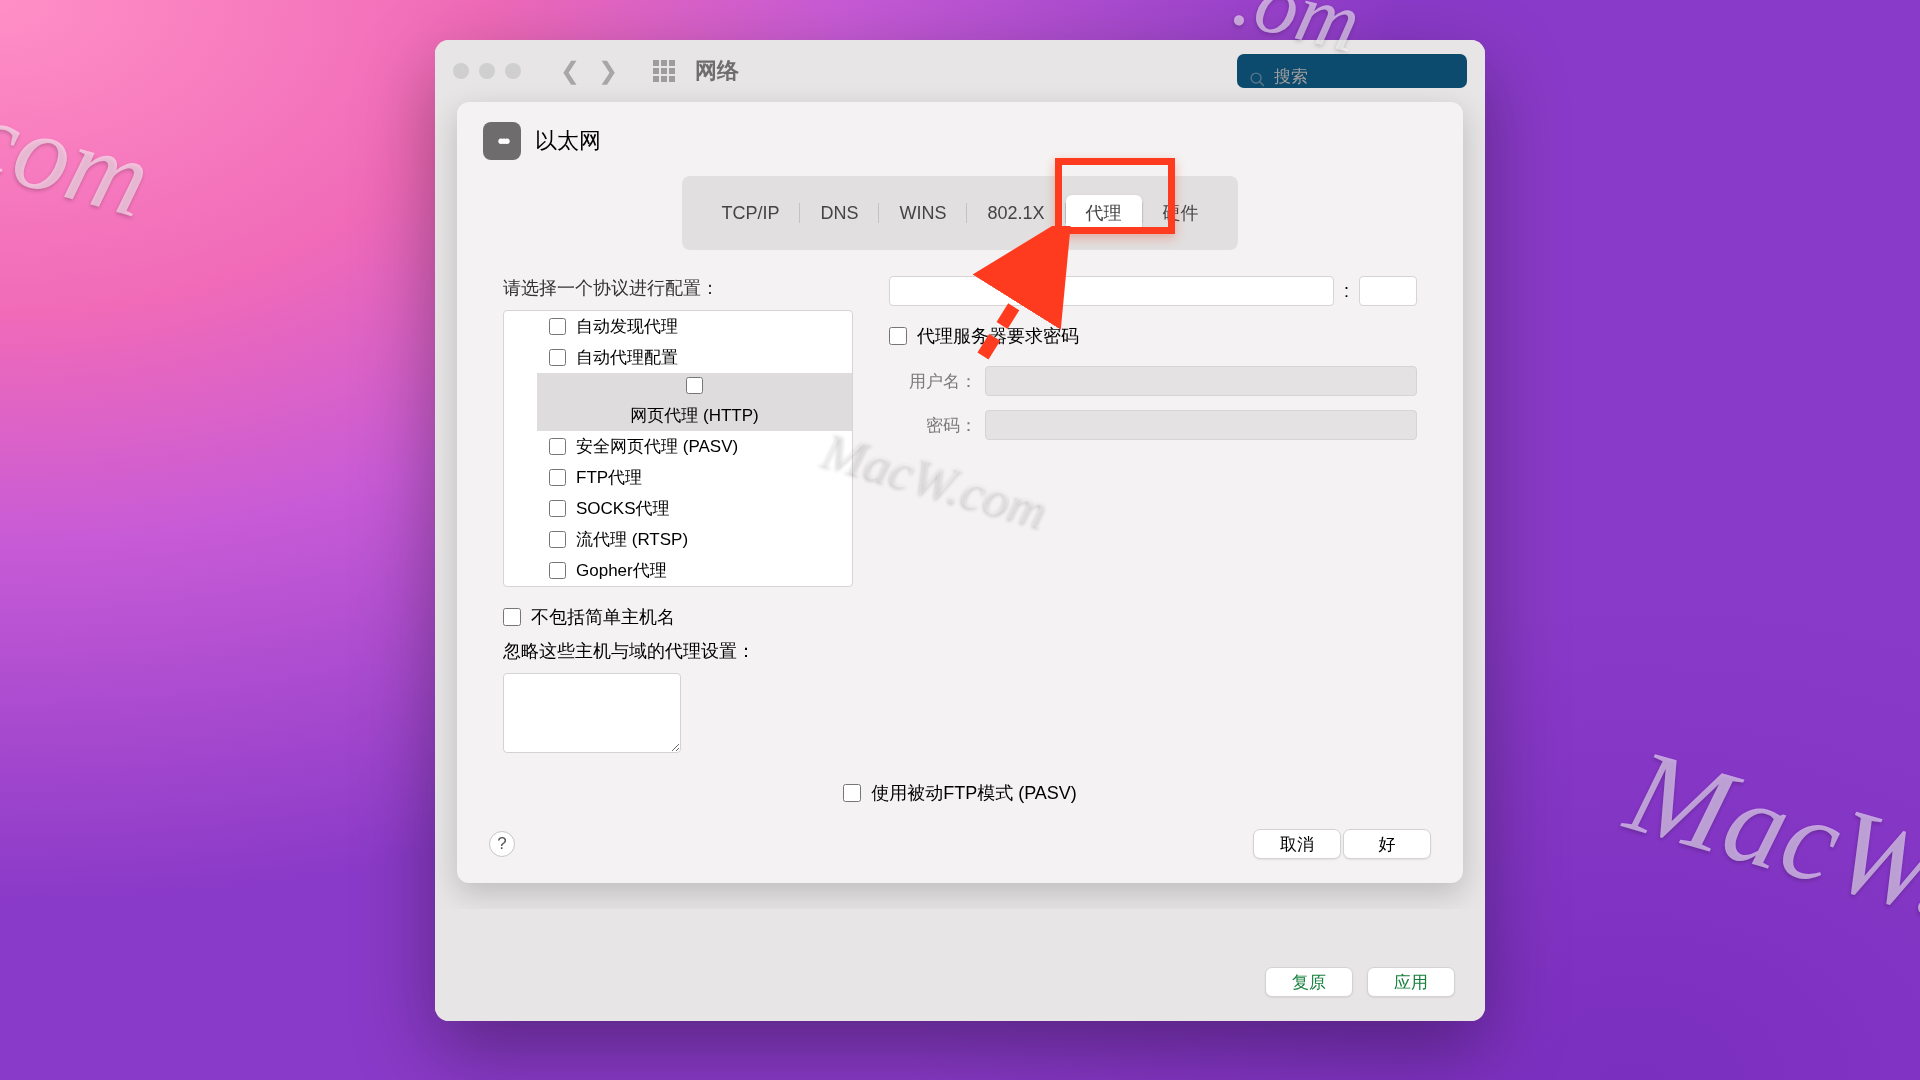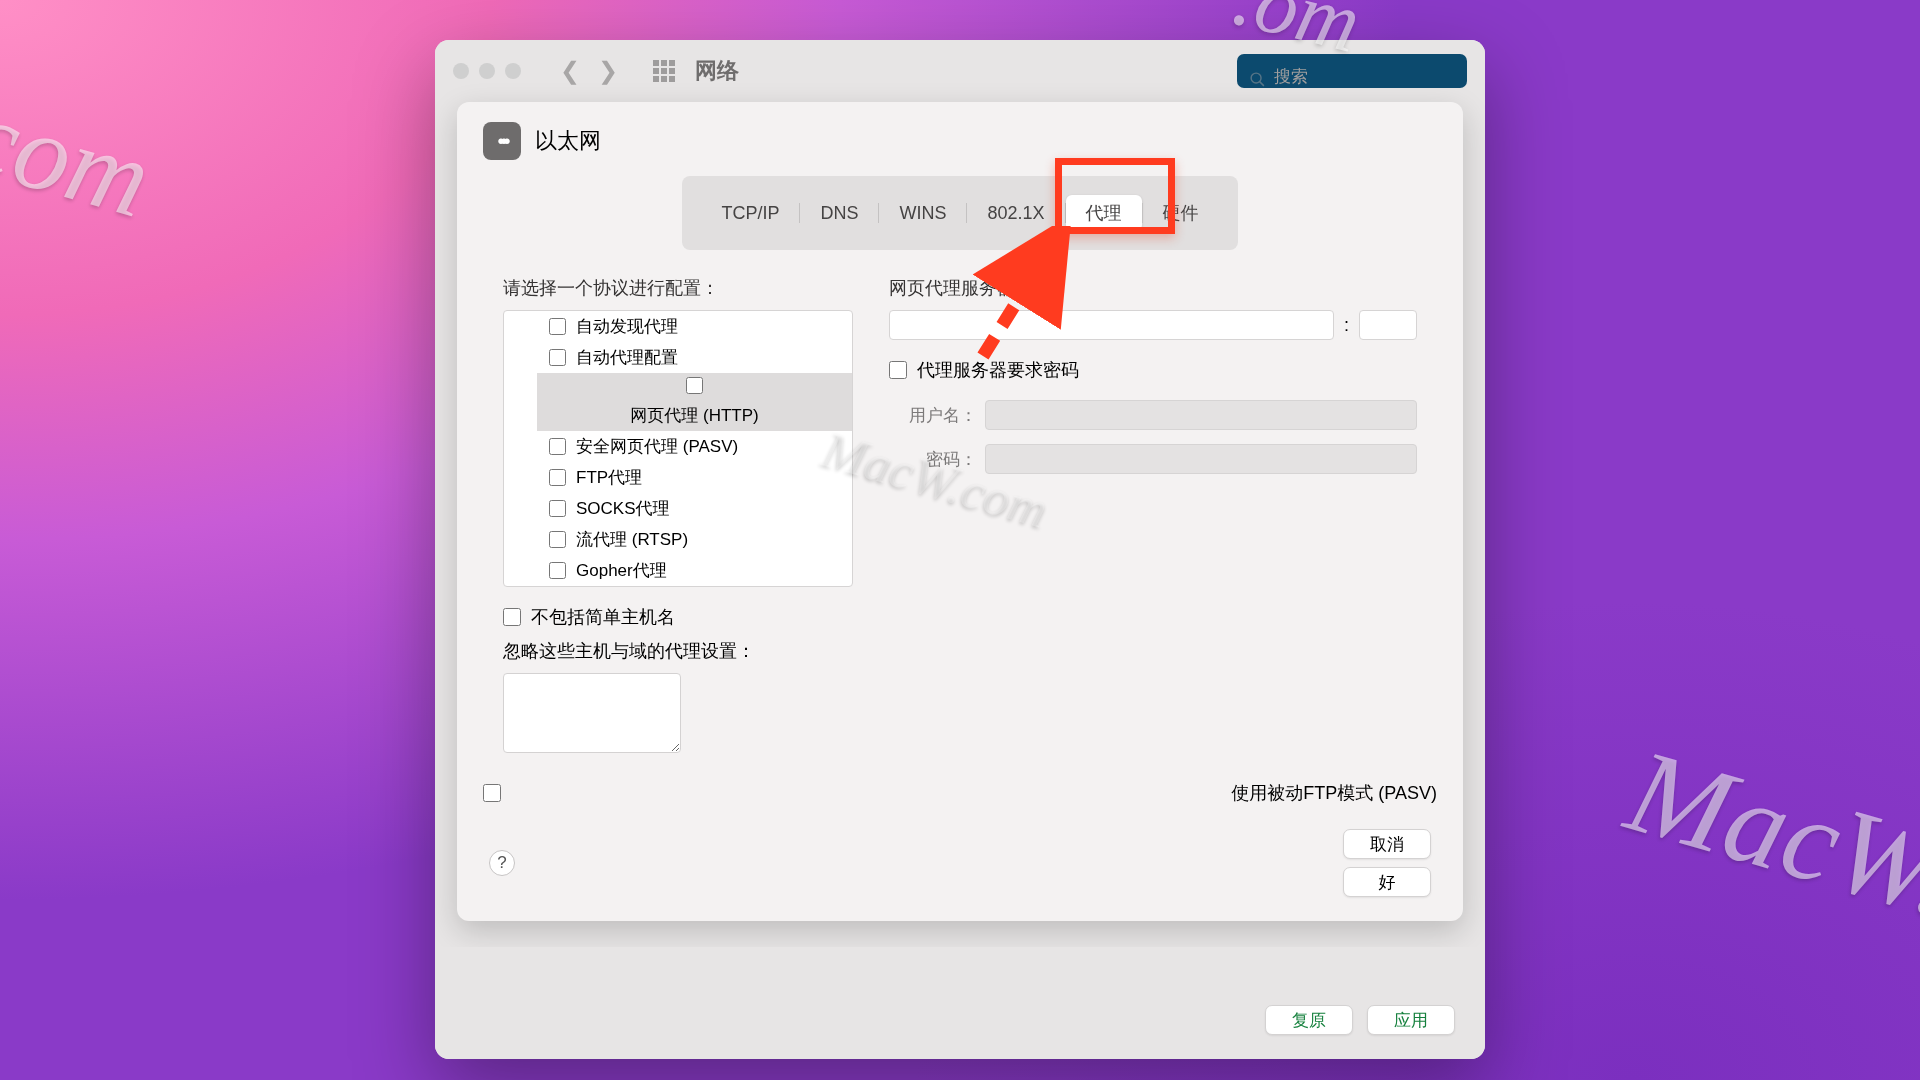--- a/index.html
+++ b/index.html
@@ -85,26 +85,26 @@
   .check-row input{width:18px;height:18px;}
   .field-row{ display:flex; align-items:center; gap:8px; margin-bottom:14px;}
   .field-row label{ width:88px; text-align:right; font-size:17px; color:#7b7979;}
   .field-row input{ flex:1; height:30px; background:#e4e2e2; border:1px solid #d6d4d4; border-radius:4px; padding:0 8px;}
 
   .exclude-check{ display:flex; align-items:center; gap:10px; padding:18px 20px 10px; font-size:18px;}
   .exclude-check input{width:18px;height:18px;}
   .bypass-label{ padding:0 20px; font-size:18px; margin-bottom:10px;}
   .bypass-box{ margin:0 20px; height:80px; border:1px solid #d4d2d2; background:#fff; border-radius:4px;}
 
-  .pasv-row{ display:flex; justify-content:space-between; align-items:center; gap:10px; margin-top:24px; font-size:18px;}
+  .pasv-row{ display:flex; justify-content:center; align-items:center; gap:10px; margin-top:24px; font-size:18px;}
   .pasv-row input{width:18px;height:18px;}
 
   .sheet-footer { display:flex; align-items:center; margin-top:24px; padding:0 6px;}
   .help-btn{ width:26px;height:26px;border-radius:50%;border:1px solid #c7c5c5;background:#fff;display:flex;align-items:center;justify-content:center;font-size:17px;color:#555; cursor:pointer;}
-  .footer-btns{ margin-left:auto; display:flex; gap:8px;flex-direction:column;}
+  .footer-btns{ margin-left:auto; display:flex; gap:2px;}
   .btn{ min-width:88px; height:30px; border-radius:7px; background:#fff; border:1px solid #d4d2d2; font-size:17px; cursor:pointer; box-shadow:0 1px 2px rgba(0,0,0,0.08);}
 
   .outer-footer{ background:#e7e5e5; padding: 14px 30px 24px; display:flex; justify-content:flex-end; gap:14px;}
   .outer-footer .btn{ color:#15803d;margin-top:44px; }
 </style>
 </head>
 <body>
 
 <div class="wm wm1">.com</div>
 <div class="wm wm2">MacW.c</div>
@@ -209,21 +209,20 @@
                 <input type="checkbox" style="">
                 <span>流代理 (RTSP)</span>
               </label>
               <label class="proto-row">
                 <input type="checkbox" style="">
                 <span>Gopher代理</span>
               </label>
             </div>
         </div>
         <div class="right">
-          <div class="section-label">网页代理服务器</div>
           <div class="server-row">
             <input class="host" value="" style="">
             <span class="colon">:</span>
             <input class="port" value="" style="">
           </div>
           <div class="check-row">
             <input type="checkbox" style="">
             <span>代理服务器要求密码</span>
           </div>
           <div class="field-row">

